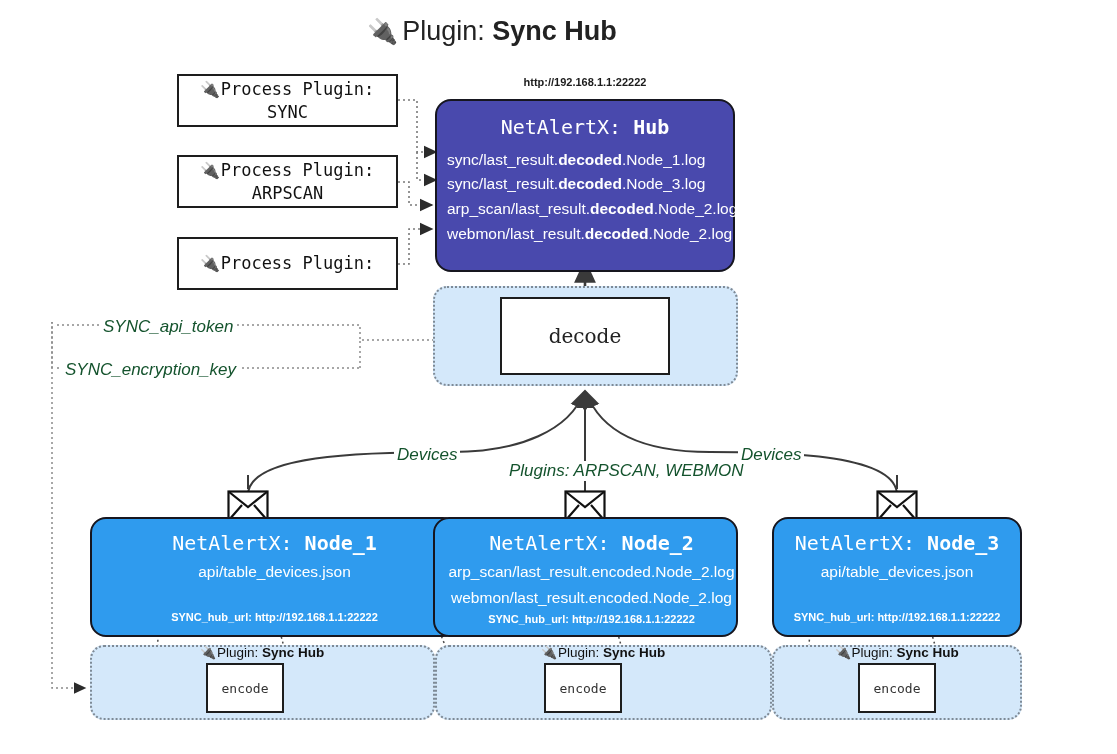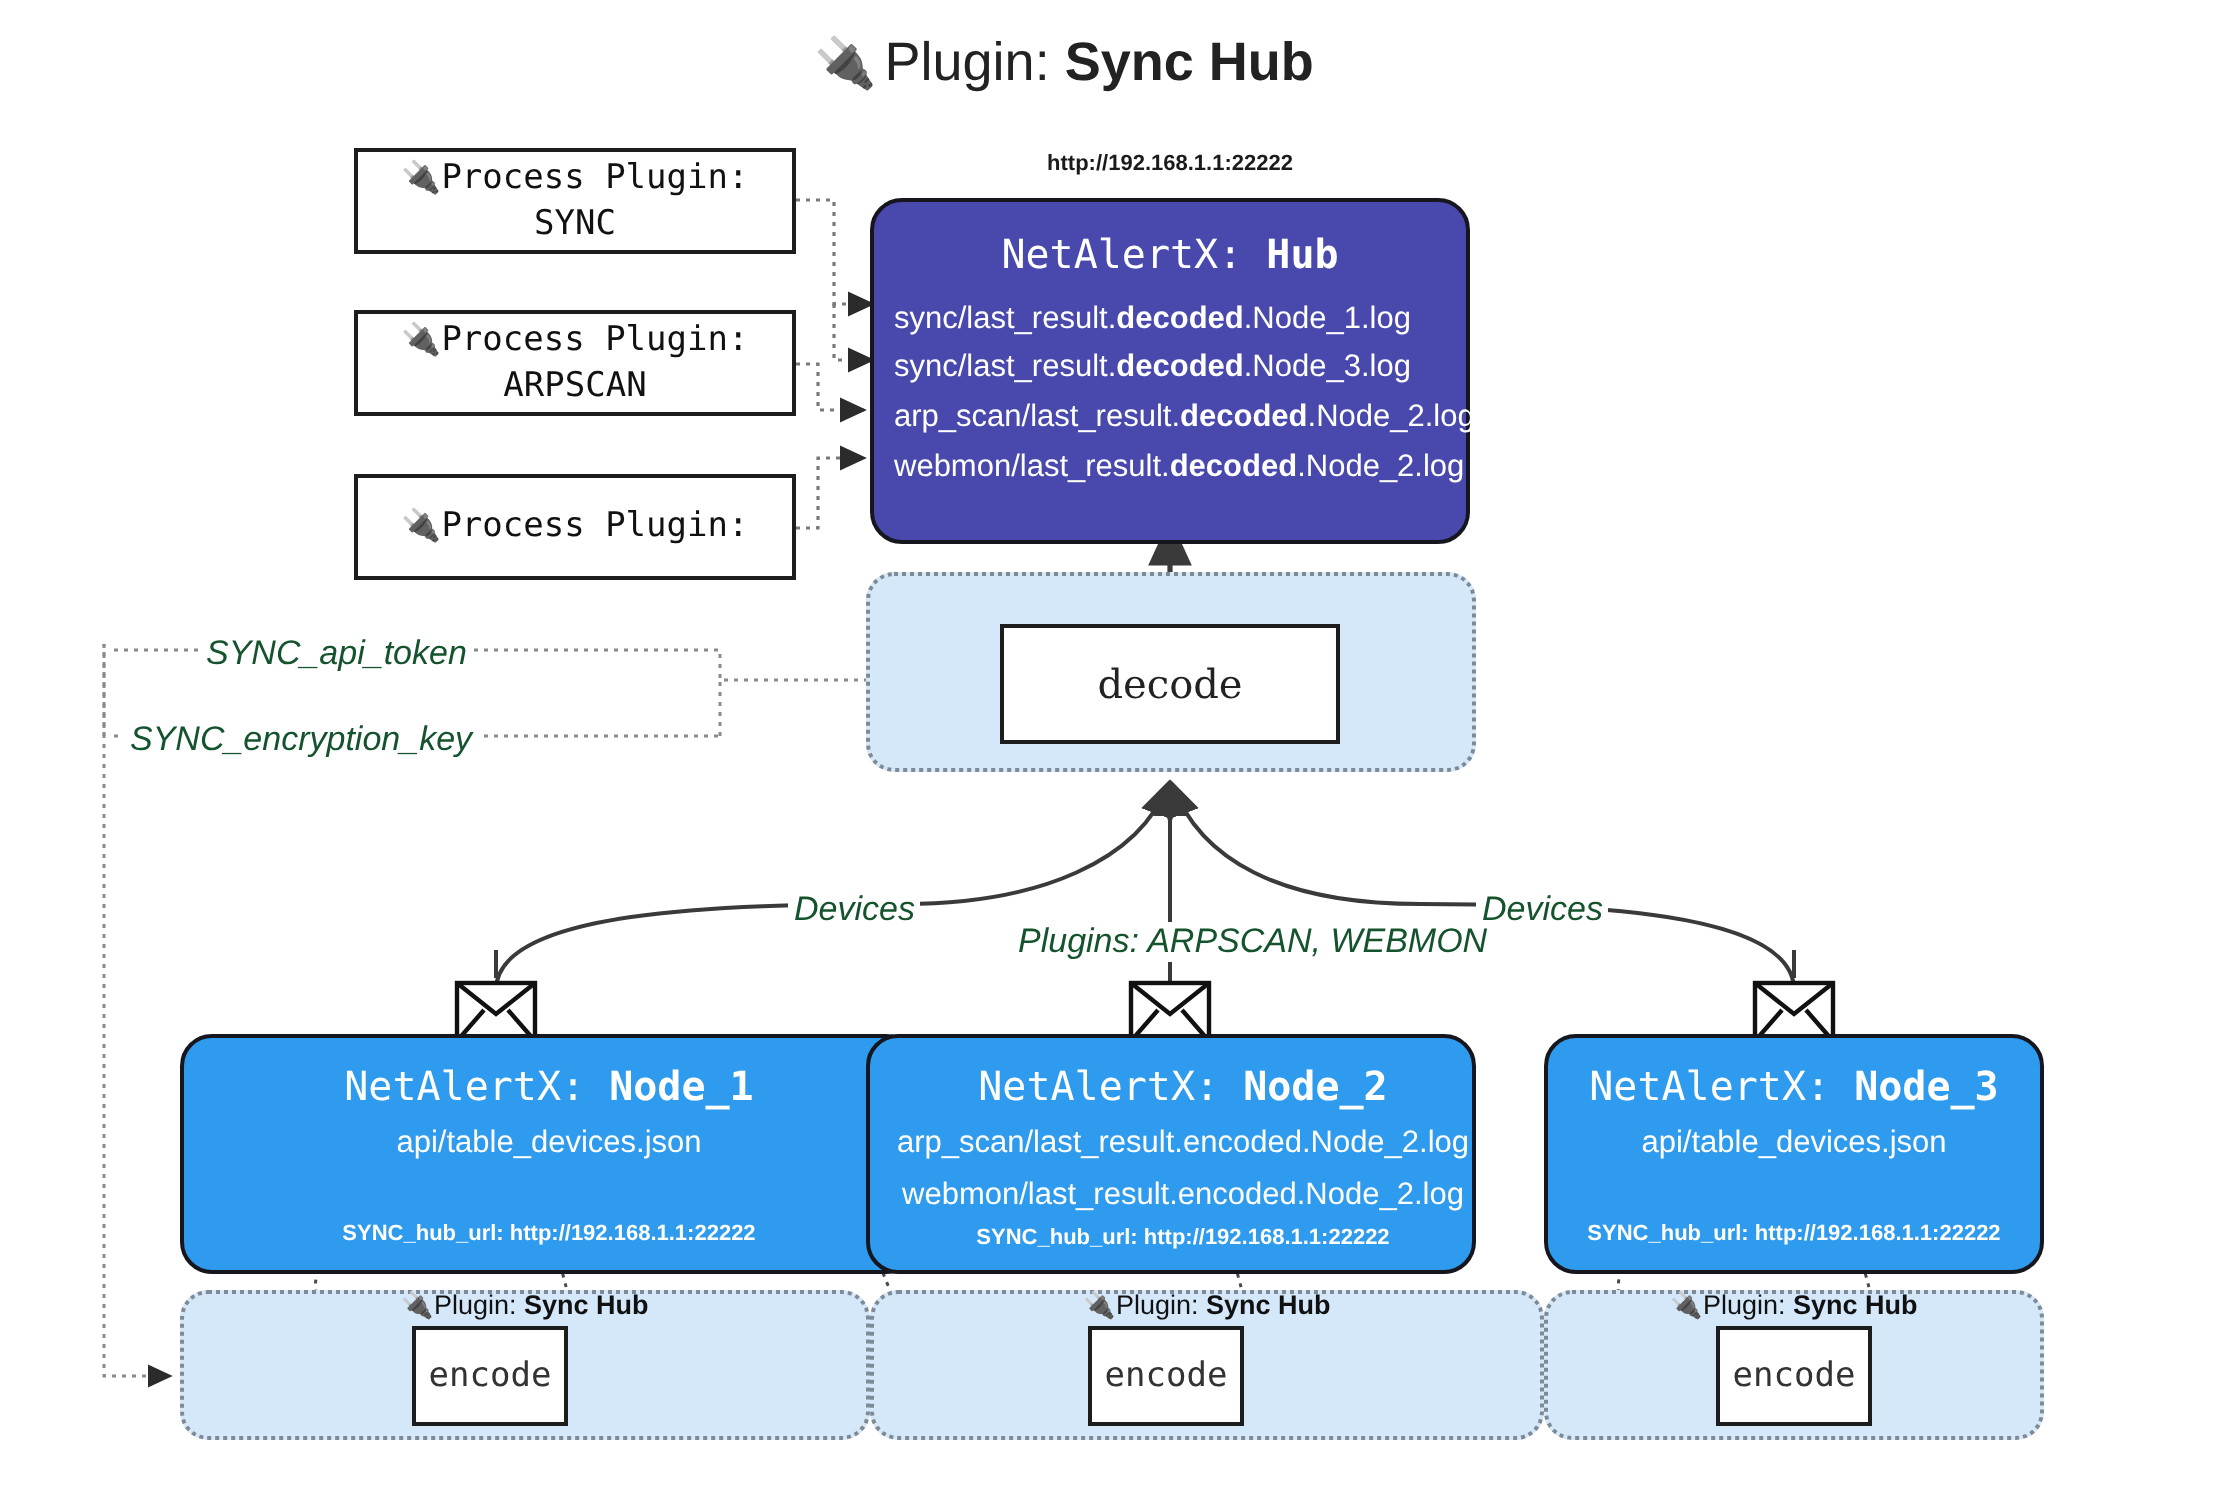--- a/index.html
+++ b/index.html
@@ -33,21 +33,20 @@
   
   #page-title {
     position: absolute;
     left: 0;
     top: 16px;
     width: 984px;
     text-align: center;
     font-size: 27px;
     color: #222222;
     white-space: nowrap;
-    margin-left: 40px;
   }
   #page-title .plug {
     font-size: 25px;
     margin-right: 4px;
   }
   #page-title .strong { font-weight: bold; }
 
   
   .proc-box {
     border: 2px solid #1d1d1d;
@@ -113,21 +112,21 @@
     justify-content: center;
     box-sizing: border-box;
   }
   #decode-box {
     font-family: "DejaVu Serif", serif;
     font-size: 20px;
     color: #222222;
   }
   .encode-box {
     font-family: "DejaVu Sans Mono", monospace;
-    font-size: 17px;
+    font-size: 13px;
     color: #333333;
   }
 
   
   .na-node {
     background: #2f9bee;
     border: 2px solid #16161f;
     border-radius: 16px;
     color: #ffffff;
     box-sizing: border-box;
@@ -251,21 +250,21 @@
 
   <div class="node" id="hub-box" style="left:435px; top:99px; width:300px; height:173px;">
     <div class="hub-title"><span>NetAlertX: </span><b>Hub</b></div>
     <div class="hub-line"><span>sync/last_result.</span><b>decoded</b><span>.Node_1.log</span></div>
     <div class="hub-line"><span>sync/last_result.</span><b>decoded</b><span>.Node_3.log</span></div>
     <div class="hub-line"><span>arp_scan/last_result.</span><b>decoded</b><span>.Node_2.log</span></div>
     <div class="hub-line"><span>webmon/last_result.</span><b>decoded</b><span>.Node_2.log</span></div>
   </div>
 
   <div class="node dotted-group" style="left:433px; top:286px; width:305px; height:100px;"></div>
-  <div class="node plain-box" id="decode-box" style="left:500px; top:312px; width:170px; height:60px;">
+  <div class="node plain-box" id="decode-box" style="left:500px; top:297px; width:170px; height:78px;">
     <span>decode</span>
   </div>
 
   <div class="edge-label" style="left:100px; top:317px;">SYNC_api_token</div>
   <div class="edge-label" style="left:62px; top:360px;text-align:right;">SYNC_encryption_key</div>
 
   <div class="edge-label" style="left:394px; top:445px;">Devices</div>
   <div class="edge-label" style="left:738px; top:445px;">Devices</div>
   <div class="edge-label" style="left:506px; top:461px;">Plugins: ARPSCAN, WEBMON</div>
 

